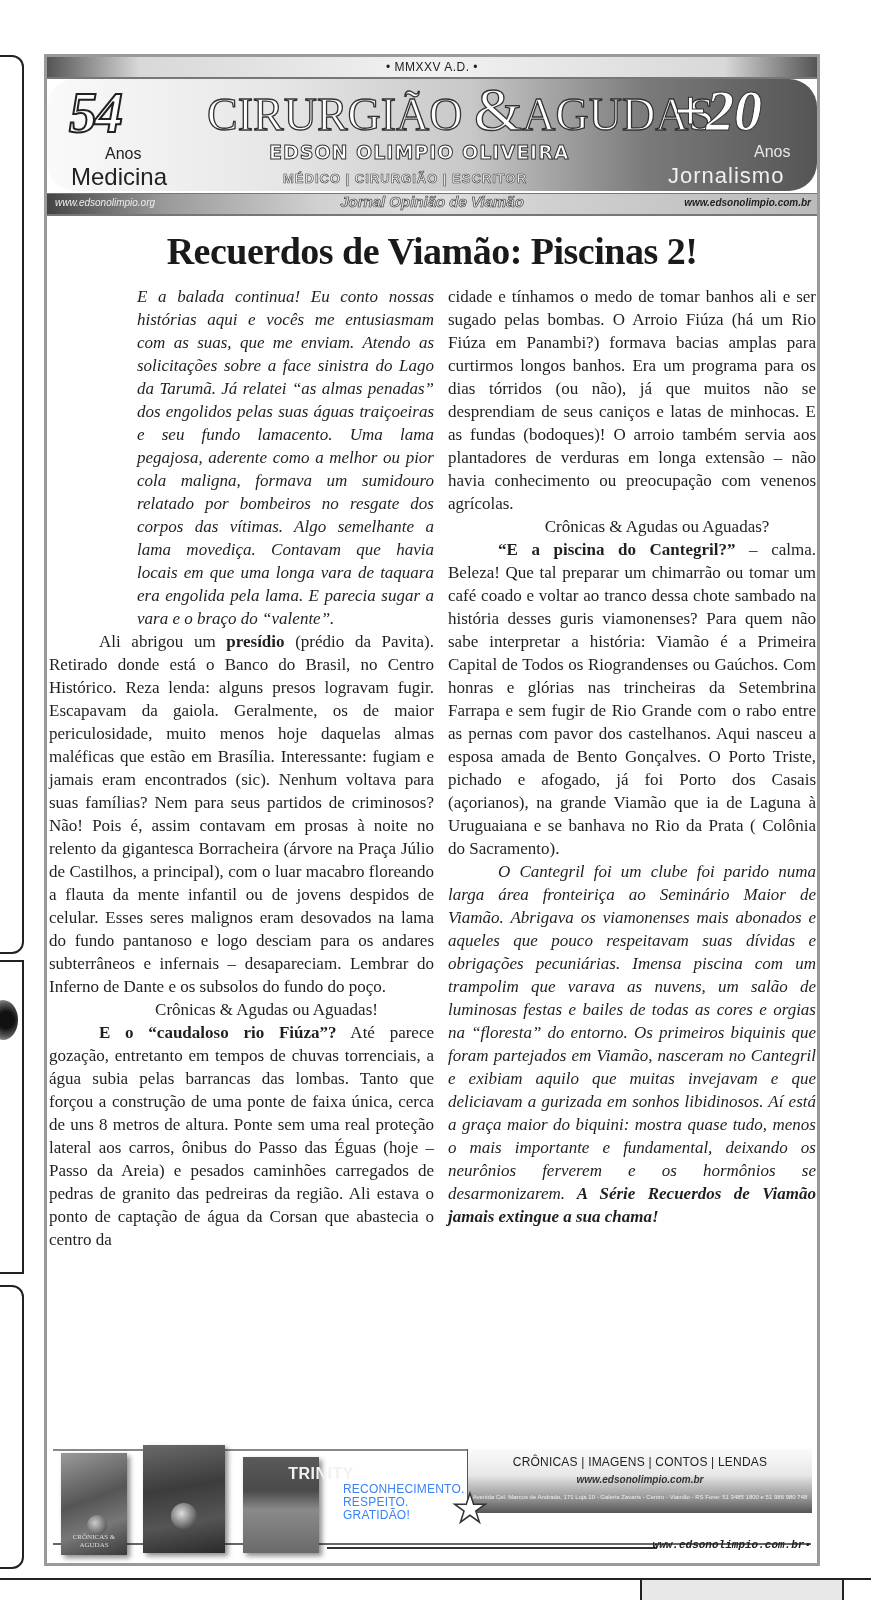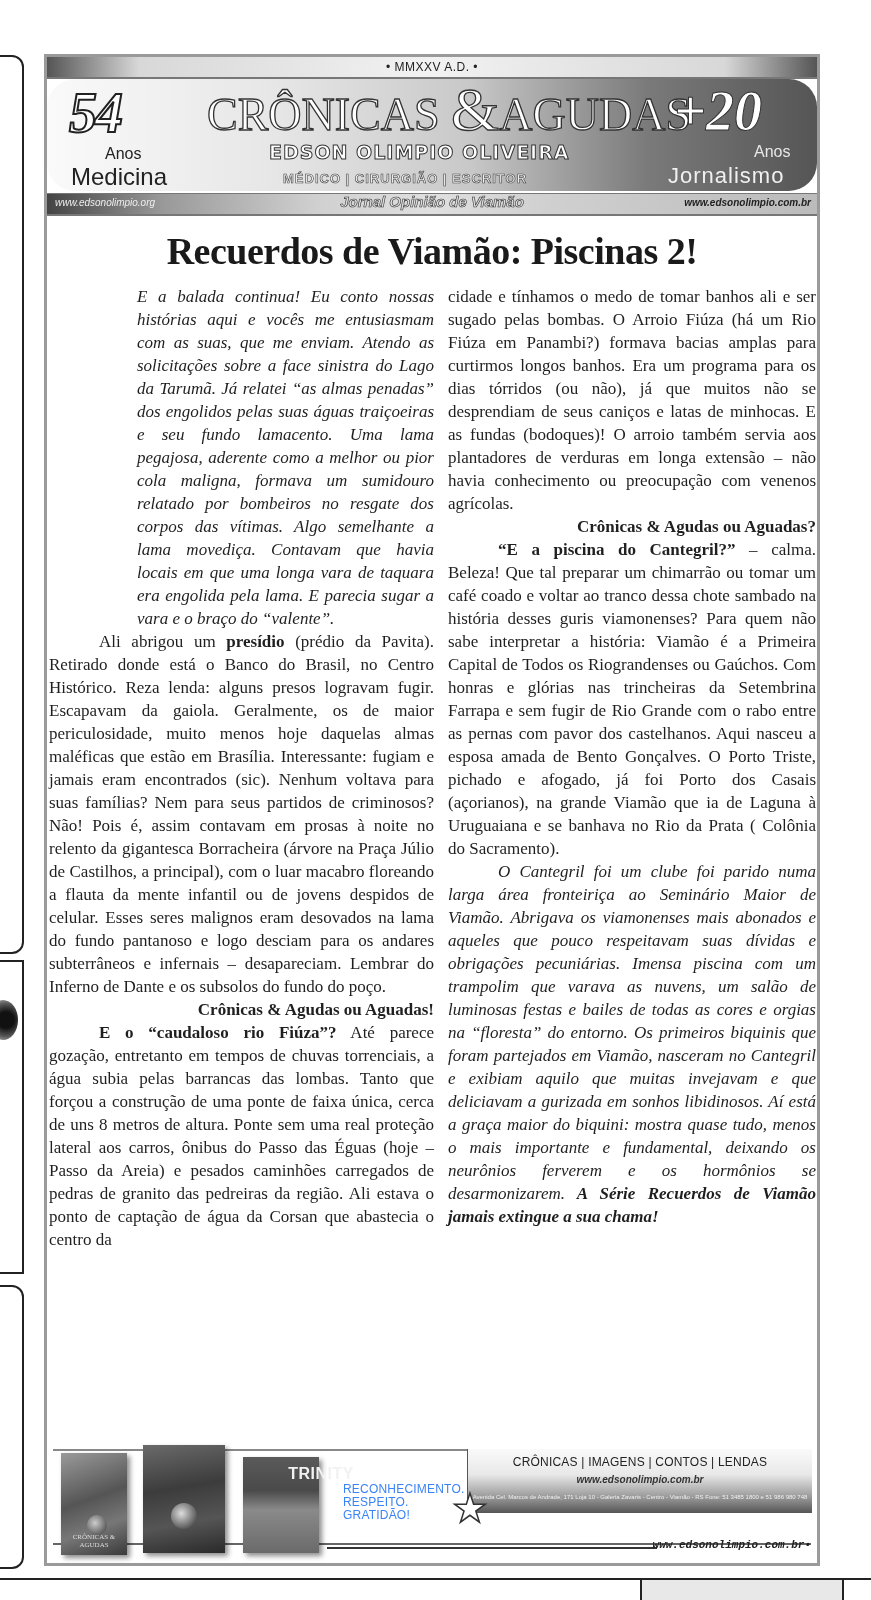--- a/index.html
+++ b/index.html
@@ -47,21 +47,21 @@
   .mh-url-r { position: absolute; right: 6px; top: 3px; font-size: 10px; font-style: italic; font-weight: bold; color: #222; }
 
   
   .headline { position: absolute; left: 0; top: 172px; width: 770px; text-align: center; font-family: "Liberation Serif", serif; font-weight: bold; font-size: 38px; line-height: 44px; color: #1a1a1a; letter-spacing: -0.5px; }
   .col { position: absolute; font-size: 17px; line-height: 23px; text-align: justify; color: #1f1f1f; }
   .col-left { left: 2px; top: 228px; width: 385px; }
   .col-right { left: 401px; top: 228px; width: 368px; }
   .col p { margin: 0; }
   .italic-block { font-style: italic; padding-left: 88px; }
   .indent { text-indent: 50px; }
-  .sub { font-weight: bold; text-indent: 50px; text-align: right; }
+  .sub { font-weight: normal; text-indent: 50px; text-align: center; }
   .b { font-weight: bold; }
   .it { font-style: italic; }
 
   
   .ad { position: absolute; left: 0; top: 1380px; width: 770px; height: 125px; }
   .ad-frame { position: absolute; left: 6px; top: 12px; width: 758px; height: 92px; border-top: 2px solid #888; border-bottom: 2px solid #666; }
   .book { position: absolute; box-shadow: 3px 3px 5px rgba(0,0,0,0.45); }
   .book1 { left: 14px; top: 16px; width: 66px; height: 102px; background: linear-gradient(160deg, #9a9a9a, #555 45%, #777 70%, #3a3a3a); }
   .book2 { left: 96px; top: 8px; width: 82px; height: 108px; background: linear-gradient(170deg, #6a6a6a, #3c3c3c 40%, #555 70%, #2a2a2a); }
   .book3 { left: 196px; top: 20px; width: 76px; height: 96px; background: linear-gradient(180deg, #5a5a5a 0%, #4a4a4a 35%, #8a8a8a 55%, #6a6a6a 100%); }
@@ -92,21 +92,21 @@
 <div class="page">
 
   <div class="masthead">
     <div class="mh-topbar">• MMXXV A.D. •</div>
     <div class="mh-main">
       <div class="mh-left">
         <div class="mh-54">54</div>
         <div class="mh-anos-l">Anos</div>
         <div class="mh-med">Medicina</div>
       </div>
-      <div class="mh-title"><span>CRÔNICAS </span><span class="amp">&amp;</span><span>AGUDAS</span></div>
+      <div class="mh-title"><span>CIRURGIÃO </span><span class="amp">&amp;</span><span>AGUDAS</span></div>
       <div class="mh-name">EDSON OLIMPIO OLIVEIRA</div>
       <div class="mh-roles">MÉDICO | CIRURGIÃO | ESCRITOR</div>
       <div class="mh-right">
         <div class="mh-30">+20</div>
         <div class="mh-anos-r">Anos</div>
         <div class="mh-jorn">Jornalismo</div>
       </div>
     </div>
     <div class="mh-bottombar">
       <span class="mh-url-l">www.edsonolimpio.org</span>

